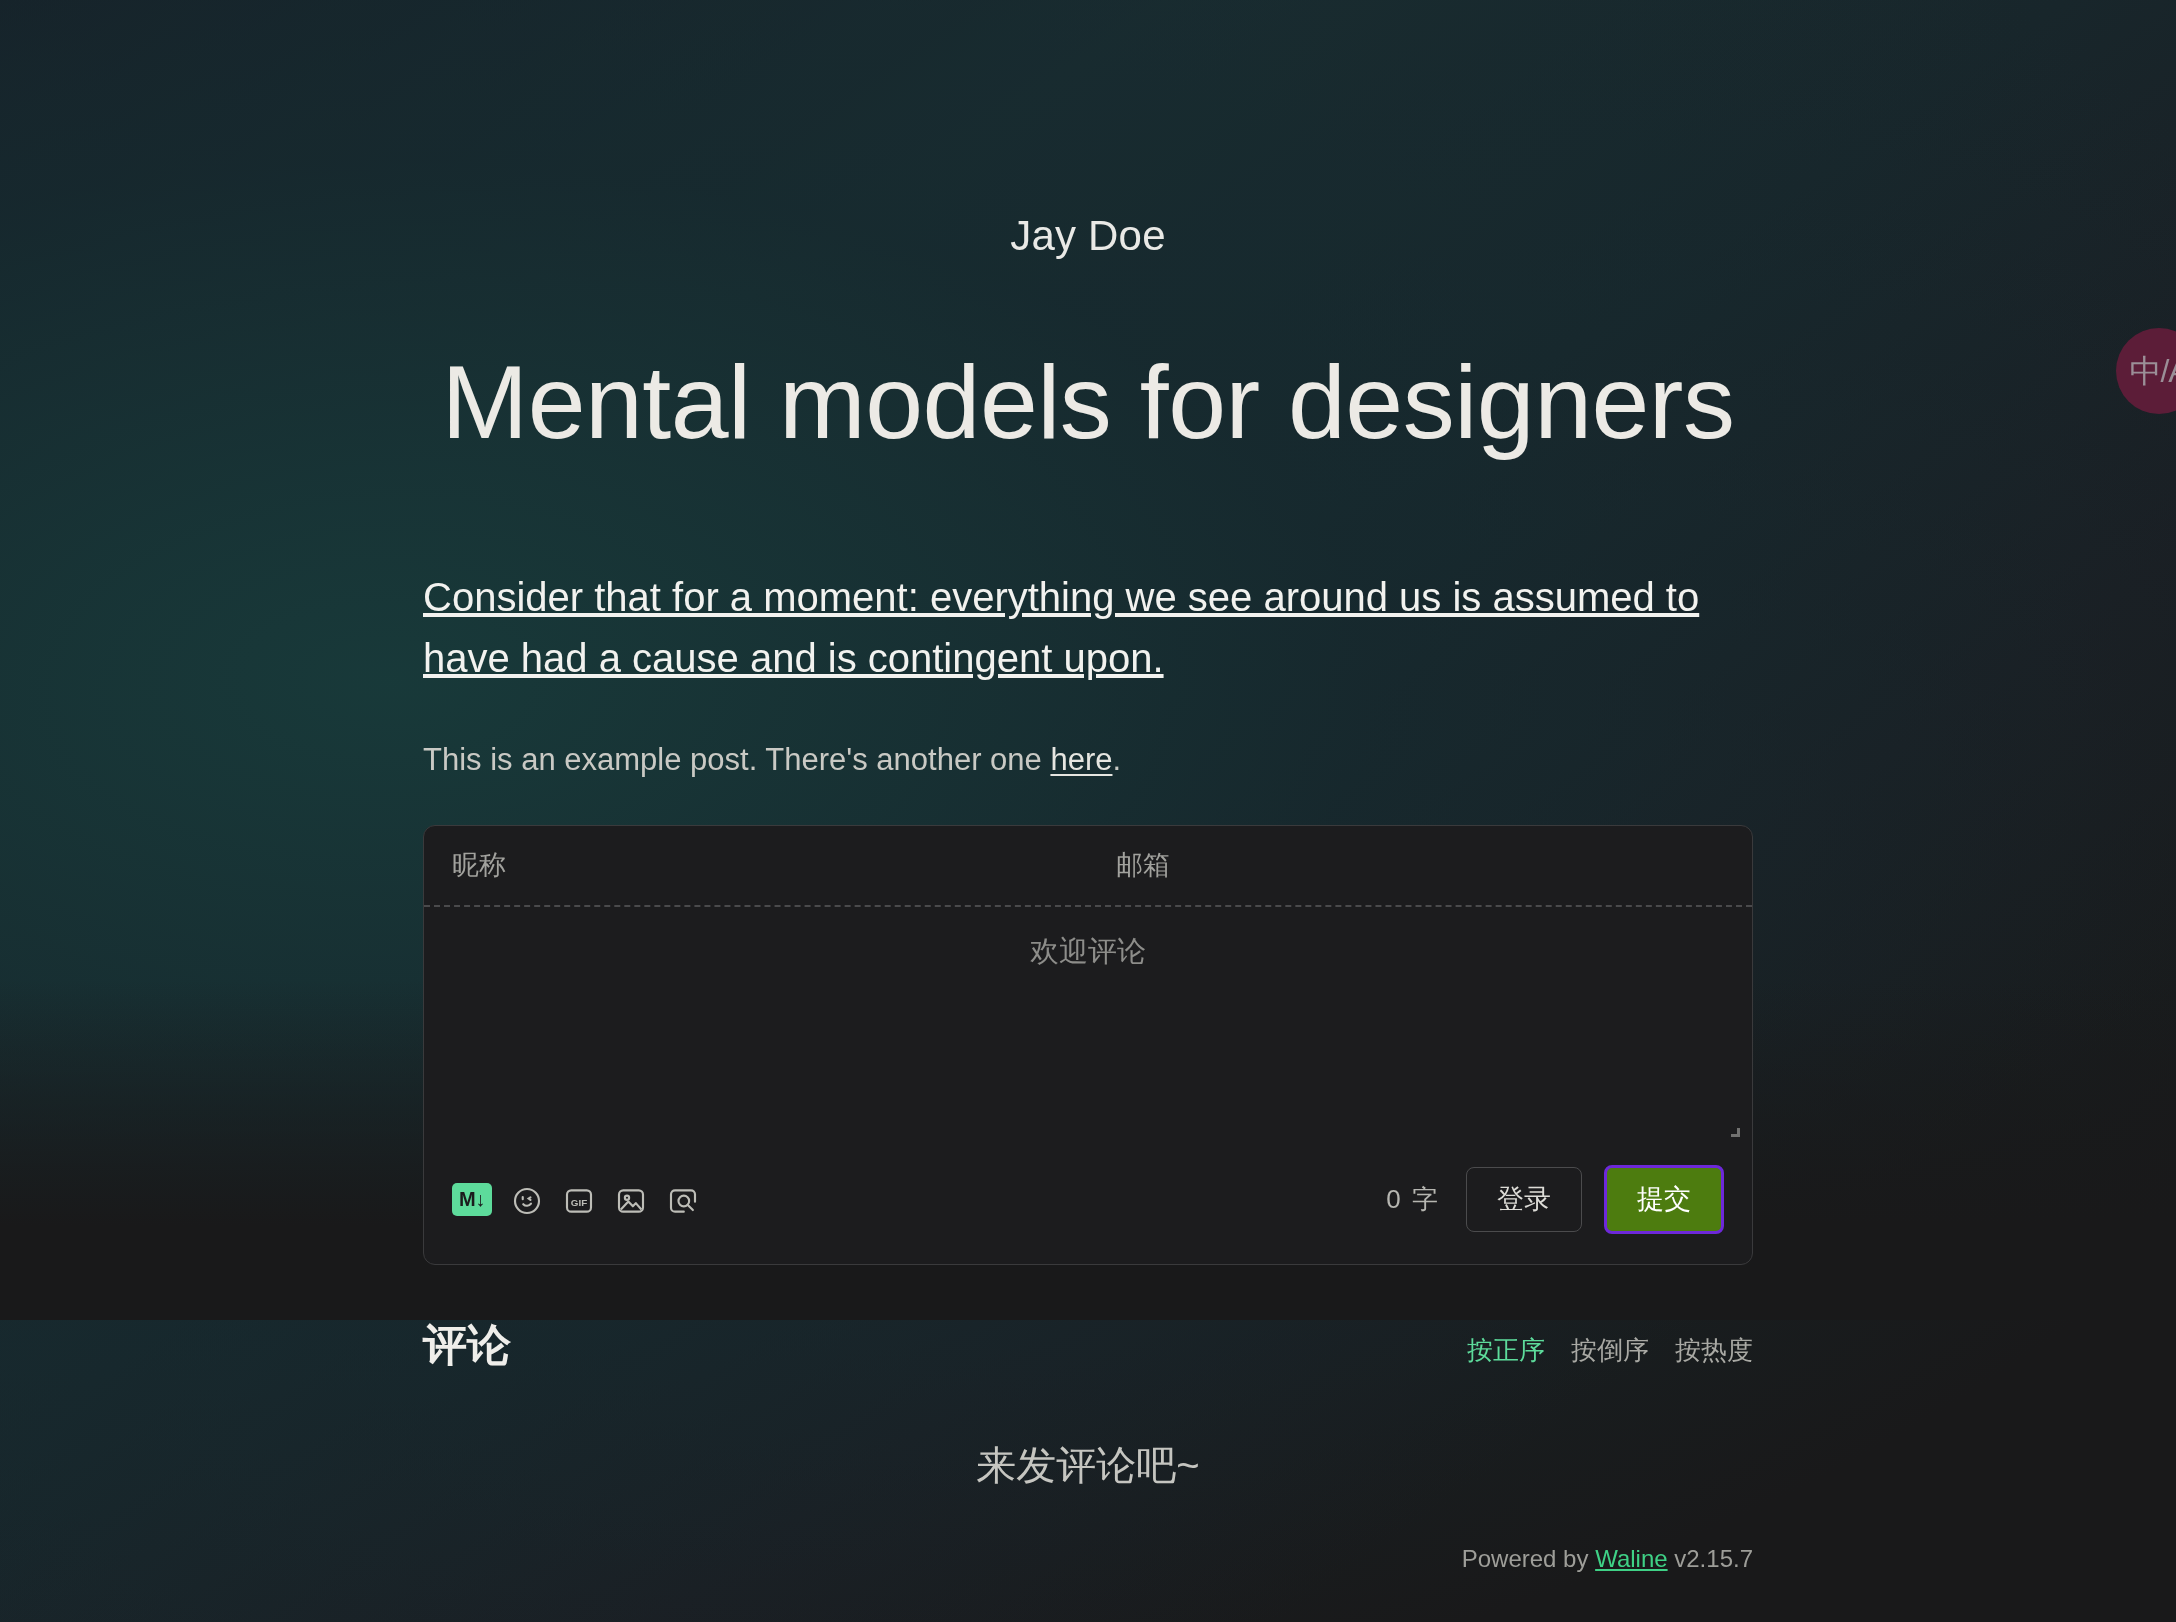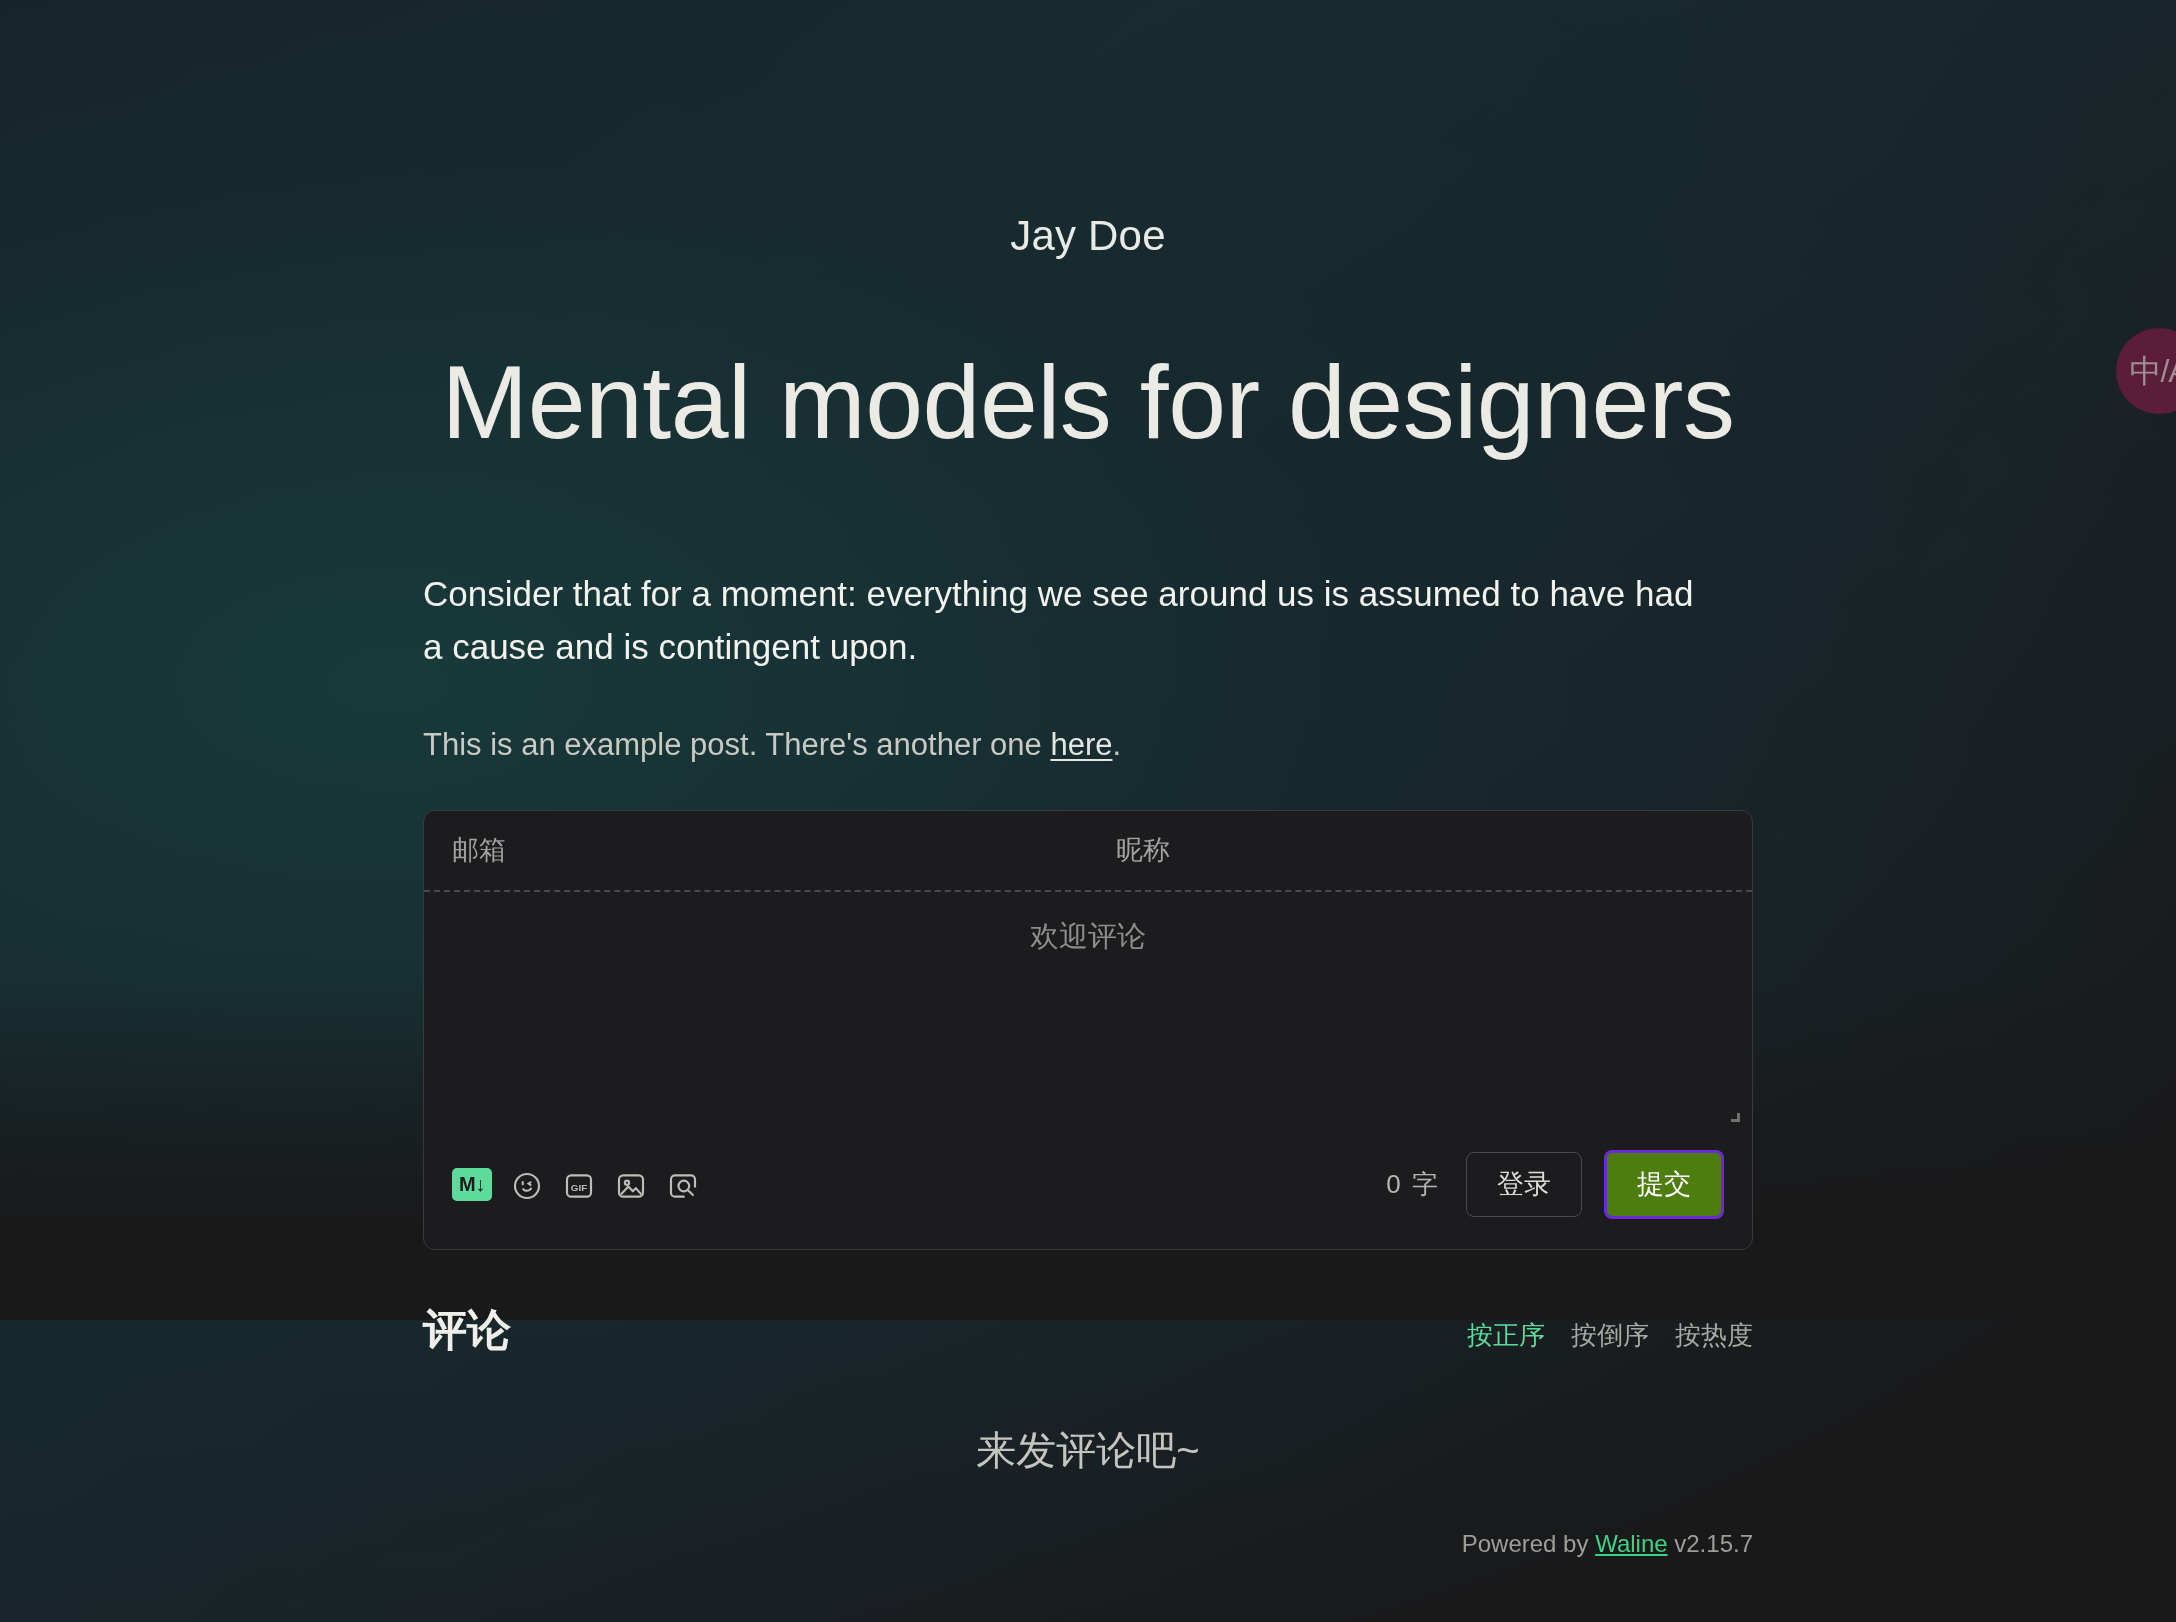--- a/index.html
+++ b/index.html
@@ -65,25 +65,26 @@
 
   
   .article {
     width: 1330px;
     margin: 0 auto;
     padding-left: 0px;
     margin-top: 110px;
   }
 
   .lead {
-    font-size: 35px;
+    font-size: 40px;
     line-height: 1.52;
     color: #f2f2ef;
     font-weight: 400;
     max-width: 1290px;
+    text-decoration: underline;
   }
 
   .note {
     margin-top: 48px;
     font-size: 31px;
     line-height: 1.5;
     color: #c9c9c4;
   }
 
   .note a {
@@ -307,24 +308,24 @@
     <div class="article">
       <p class="lead">Consider that for a moment: everything we see around us is assumed to have had a cause and is contingent upon.</p>
       <p class="note"><span>This is an example post. There's another one </span><a href="#">here</a><span>.</span></p>
     </div>
 
     <div class="waline">
       <div class="card">
 
         <div class="meta-row">
           <div class="meta-field">
-            <span class="ph">邮箱</span>
+            <span class="ph">昵称</span>
           </div>
           <div class="meta-field">
-            <span class="ph">昵称</span>
+            <span class="ph">邮箱</span>
           </div>
         </div>
 
         <div class="editor">
           <span class="ph">欢迎评论</span>
           <span class="resize-handle">
               <span></span>
               <span></span>
             </span>
         </div>

